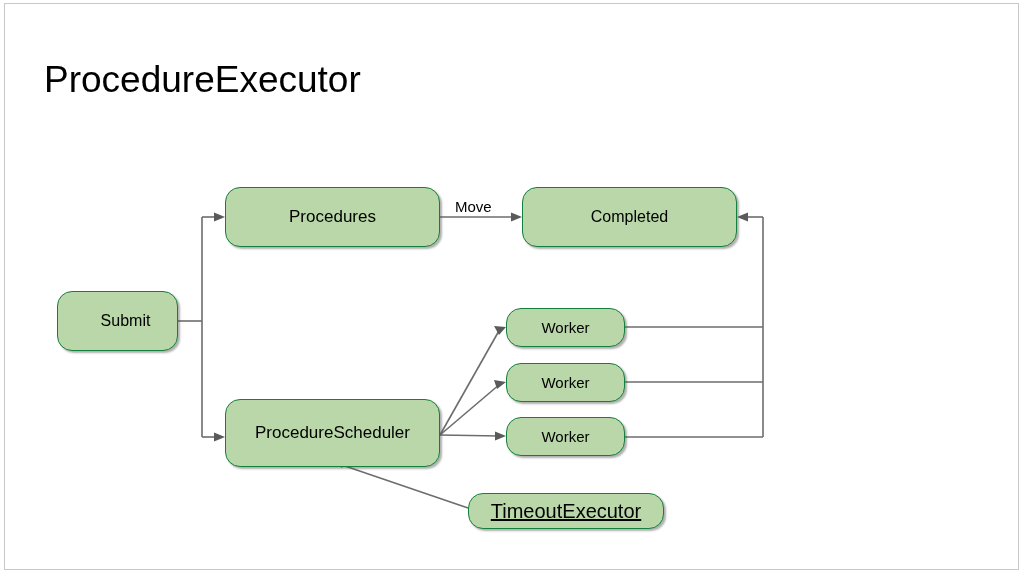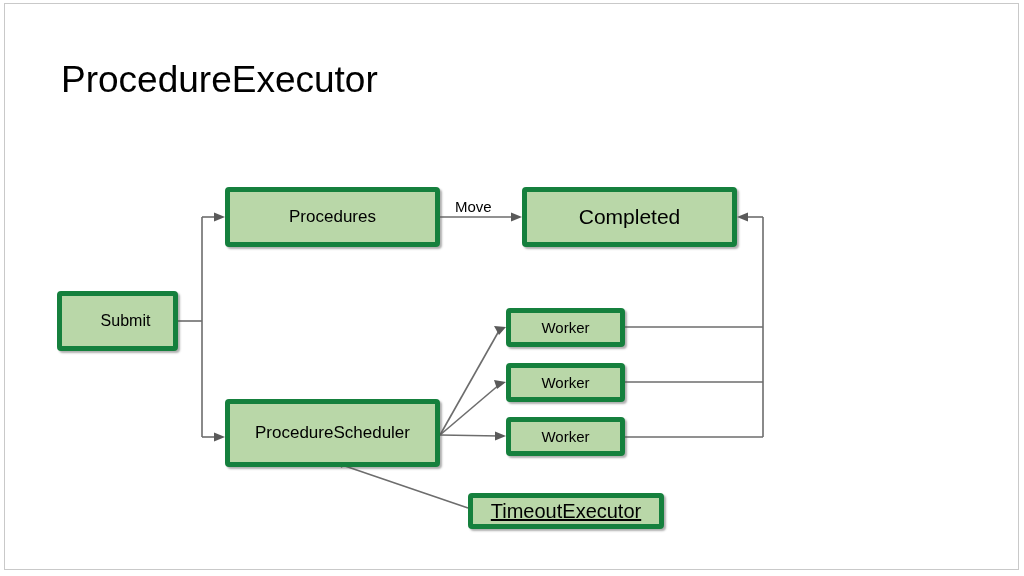--- a/index.html
+++ b/index.html
@@ -34,42 +34,41 @@
   }
   #slide-title {
     position: absolute;
     left: 44px;
     top: 57px;
     font-size: 37px;
     line-height: 46px;
     color: #000000;
     white-space: nowrap;
     letter-spacing: 0px;
-    margin-left: 17px;
   }
   
   .node {
     position: absolute;
     box-sizing: border-box;
     background: #b9d7a8;
-    border: 5px solid #15803d;
-    border-radius: 4px;
+    border: 1px solid #15803d;
+    border-radius: 15px;
     box-shadow: 2px 2px 2px rgba(80,80,80,0.45);
     display: flex;
     align-items: center;
     justify-content: center;
     color: #000000;
     text-align: center;
     white-space: nowrap;
   }
   .node .node-label { pointer-events: none; }
 
   .node.submit        { left: 57px;  top: 291px; width: 121px; height: 60px;  font-size: 16px; padding-left: 16px; }
   .node.procedures    { left: 225px; top: 187px; width: 215px; height: 60px;  font-size: 17px; }
-  .node.completed     { left: 522px; top: 187px; width: 215px; height: 60px;  font-size: 21px; }
+  .node.completed     { left: 522px; top: 187px; width: 215px; height: 60px;  font-size: 16px; }
   .node.scheduler     { left: 225px; top: 399px; width: 215px; height: 68px;  font-size: 17px; }
   .node.worker1       { left: 506px; top: 308px; width: 119px; height: 39px;  font-size: 15px; }
   .node.worker2       { left: 506px; top: 363px; width: 119px; height: 39px;  font-size: 15px; }
   .node.worker3       { left: 506px; top: 417px; width: 119px; height: 39px;  font-size: 15px; }
   .node.timeout       { left: 468px; top: 493px; width: 196px; height: 36px;  font-size: 20px; text-decoration: underline; }
 
   
   .edge-label {
     position: absolute;
     font-size: 15px;

